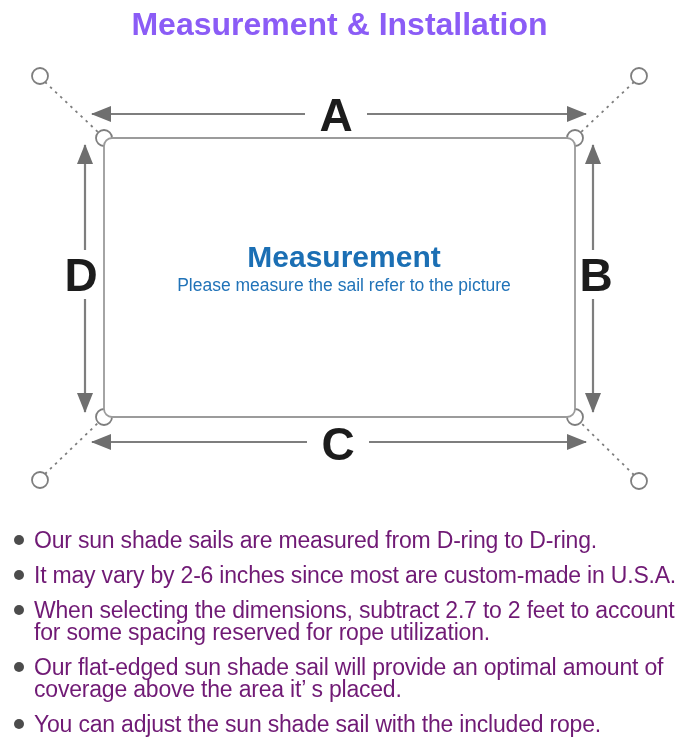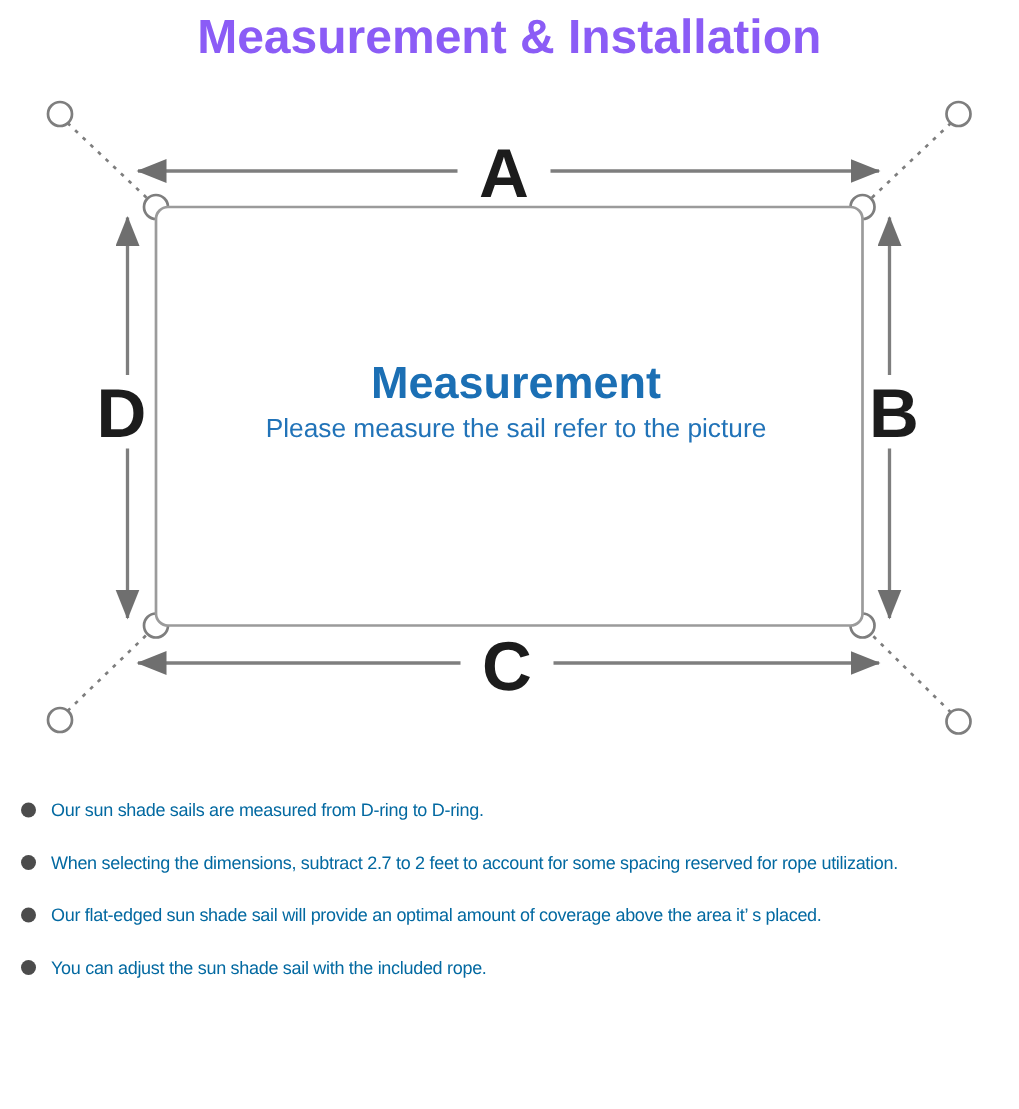--- a/index.html
+++ b/index.html
@@ -68,22 +68,22 @@
   }
   ul.notes-list {
     list-style: none;
     margin: 22px 2px 0 12px;
     padding: 0;
   }
   ul.notes-list li {
     display: flex;
     align-items: flex-start;
     margin-bottom: 13px;
-    color: #0369a1;
-    font-size: 12px;
+    color: #701a75;
+    font-size: 23px;
     line-height: 22px;
     letter-spacing: -0.2px;
   }
   .bullet-dot {
     flex: 0 0 auto;
     width: 10px;
     height: 10px;
     border-radius: 50%;
     background: #4c4c4c;
     margin: 6px 10px 0 2px;
@@ -140,20 +140,24 @@
     <text class="center-subheading" x="344" y="228" text-anchor="middle" dominant-baseline="central" fill="#2173b8">Please measure the sail refer to the picture</text>
   </svg>
 
   <ul class="notes-list">
     <li>
       <span class="bullet-dot"></span>
       <span>Our sun shade sails are measured from D-ring to D-ring.</span>
     </li>
     <li>
       <span class="bullet-dot"></span>
+      <span>It may vary by 2-6 inches since most are custom-made in U.S.A.</span>
+    </li>
+    <li>
+      <span class="bullet-dot"></span>
       <span>When selecting the dimensions, subtract 2.7 to 2 feet to account for some spacing reserved for rope utilization.</span>
     </li>
     <li>
       <span class="bullet-dot"></span>
       <span>Our flat-edged sun shade sail will provide an optimal amount of coverage above the area it’ s placed.</span>
     </li>
     <li>
       <span class="bullet-dot"></span>
       <span>You can adjust the sun shade sail with the included rope.</span>
     </li>

